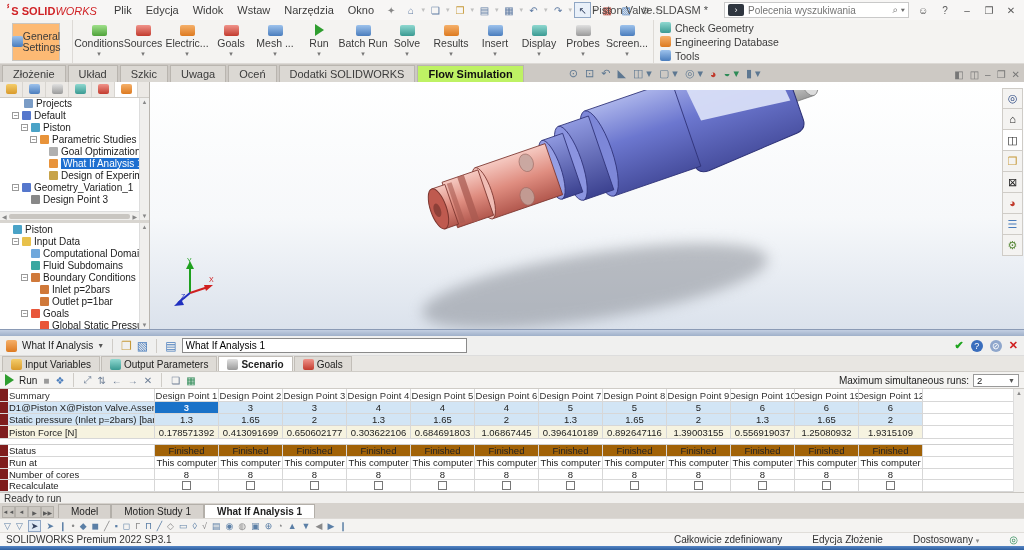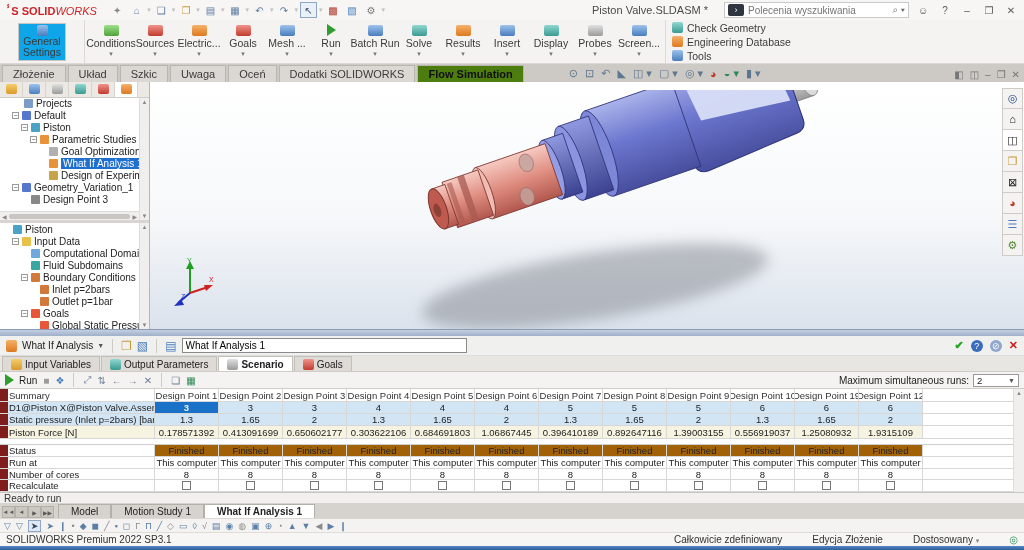--- a/index.html
+++ b/index.html
@@ -24,38 +24,38 @@
   .search-cmd{background:#2f3640;color:#fff;font-size:9px;width:16px;height:12px;display:flex;align-items:center;justify-content:center;border-radius:2px;margin-right:4px}
   .searchbox input{border:none;outline:none;flex:1;font-size:10px;color:#777;font-family:"Liberation Sans",sans-serif;background:transparent}
   .mag{color:#6a6a6a;font-size:10px}
   .winbtn{color:#5a5a5a;font-size:10px;width:16px;text-align:center}
 
   
   .ribbon{height:44px;background:#f4f3f1;display:flex;align-items:stretch;border-bottom:1px solid #dcd9d5;flex:0 0 44px;font-size:10.5px;overflow:hidden}
   .rgroup{display:flex;align-items:center;border-right:1px solid #dddad6;padding:1px 4px}
   .rstack{display:flex;flex-direction:column;justify-content:center;gap:1px}
   .ritem{display:flex;align-items:center;gap:4px;color:#3b3b3b;white-space:nowrap;padding:0 2px;height:13px}
-  .gsbtn{border:1px solid #c9c6c1;background:#0ea5e9;width:48px;height:38px;display:flex;flex-direction:column;align-items:center;justify-content:center;text-align:center;line-height:11px;color:#3b3b3b;margin:0 14px}
+  .gsbtn{border:1px solid #c9c6c1;background:#fdba74;width:48px;height:38px;display:flex;flex-direction:row;align-items:center;justify-content:center;text-align:center;line-height:11px;color:#3b3b3b;margin:0 8px}
   .bigbtn{width:44px;display:flex;flex-direction:column;align-items:center;justify-content:center;color:#3b3b3b;text-align:center;white-space:nowrap;line-height:10px}
   .bigbtn .dd{color:#777;font-size:7px;margin-top:1px}
   .icx{display:inline-block;width:11px;height:11px;border-radius:2px;flex:0 0 11px}
   .ic16{width:15px;height:15px;border-radius:2px;margin-bottom:2px}
   .c-amber{background:linear-gradient(#f4cd6a,#d99a2b)}
   .c-blue{background:linear-gradient(#9dc2ec,#4a7dbd)}
   .c-teal{background:linear-gradient(#8fd8d0,#3a9a92)}
   .c-green{background:linear-gradient(#9fe08a,#4fa23a)}
   .c-red{background:linear-gradient(#f0938a,#c23b2e)}
   .c-orange{background:linear-gradient(#f5b06a,#dd7a20)}
   .c-gray{background:linear-gradient(#e0e0e0,#9a9a9a)}
   .c-play{width:0;height:0;border-left:9px solid #2f9e2f;border-top:6px solid transparent;border-bottom:6px solid transparent;background:none;border-radius:0}
 
   
   .tabrow{height:18px;background:#cdc9c4;display:flex;align-items:flex-end;flex:0 0 18px;position:relative}
   .dtab{padding:2px 10px 2px;background:#dbd8d3;border:1px solid #b9b5af;border-bottom:none;color:#3b3b3b;margin-left:2px;height:17px;white-space:nowrap}
-  .dtab.active{background:#4d7c0f;font-weight:bold;color:#111}
+  .dtab.active{background:#bef264;font-weight:bold;color:#111}
   .hud{display:flex;align-items:center;gap:7px;margin-left:45px;margin-bottom:2px;color:#5d7791;font-size:11px}
   .hud span{cursor:default}
   .panebtns{position:absolute;right:4px;bottom:2px;display:flex;gap:6px;color:#777;font-size:10px}
 
   
   .main{flex:1 1 auto;display:flex;min-height:0;position:relative}
   .leftpanel{width:150px;flex:0 0 150px;background:#ffffff;border-right:1px solid #b9b5af;display:flex;flex-direction:column;overflow:hidden}
   .ptabs{height:16px;display:flex;border-bottom:1px solid #cfccc7;background:#ece9e5}
   .ptab{width:23px;display:flex;align-items:center;justify-content:center;border-right:1px solid #d8d5d0}
   .ptab.active{background:#fff}
@@ -133,20 +133,28 @@
   .sb-right{margin-left:auto;display:flex;align-items:center;gap:30px}
   .bluebar{height:4px;background:linear-gradient(#5585c4,#2d5e9e);flex:0 0 4px}
 </style>
 </head>
 <body>
 
 <div class="app">
 
   <div class="titlebar">
     <span class="logo">ⸯS <b>SOLID</b><i>WORKS</i></span>
+    <nav class="menus" id="menubar">
+        <span class="menu">Plik</span>
+        <span class="menu">Edycja</span>
+        <span class="menu">Widok</span>
+        <span class="menu">Wstaw</span>
+        <span class="menu">Narzędzia</span>
+        <span class="menu">Okno</span>
+      </nav>
     <span class="pin">✦</span>
     <div class="qat">
       <span class="qbtn">⌂</span>
         <span class="qsep">▾</span>
       <span class="qbtn">❏</span>
         <span class="qsep">▾</span>
       <span class="qbtn" style="color:#c79a3a">❐</span>
         <span class="qsep">▾</span>
       <span class="qbtn">▤</span>
         <span class="qsep">▾</span>

